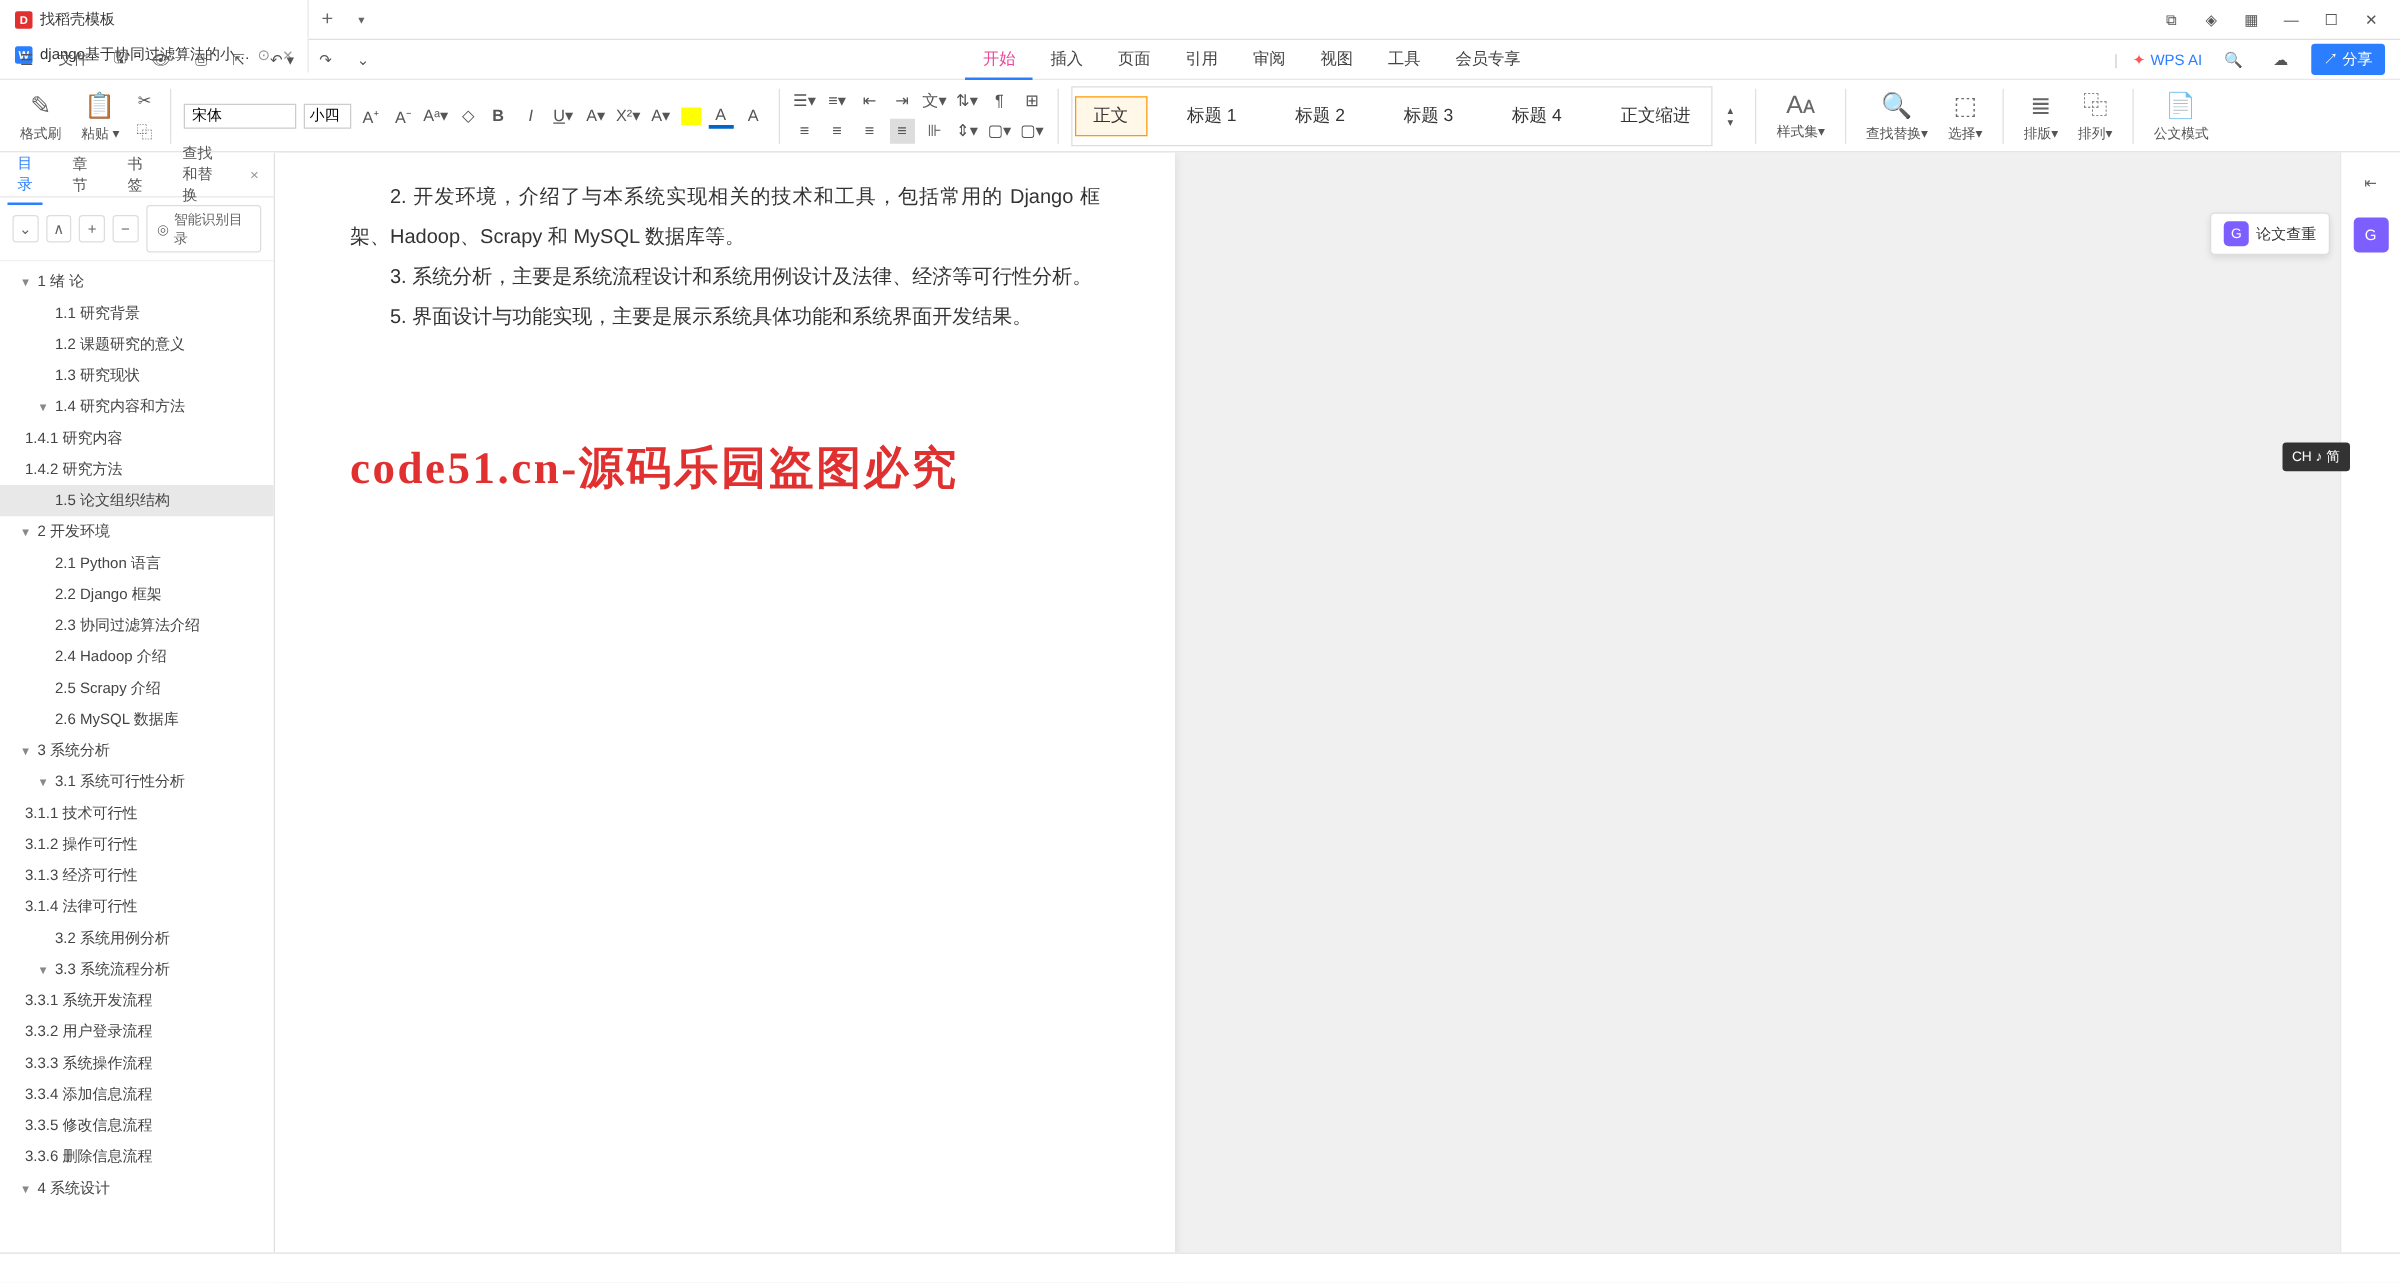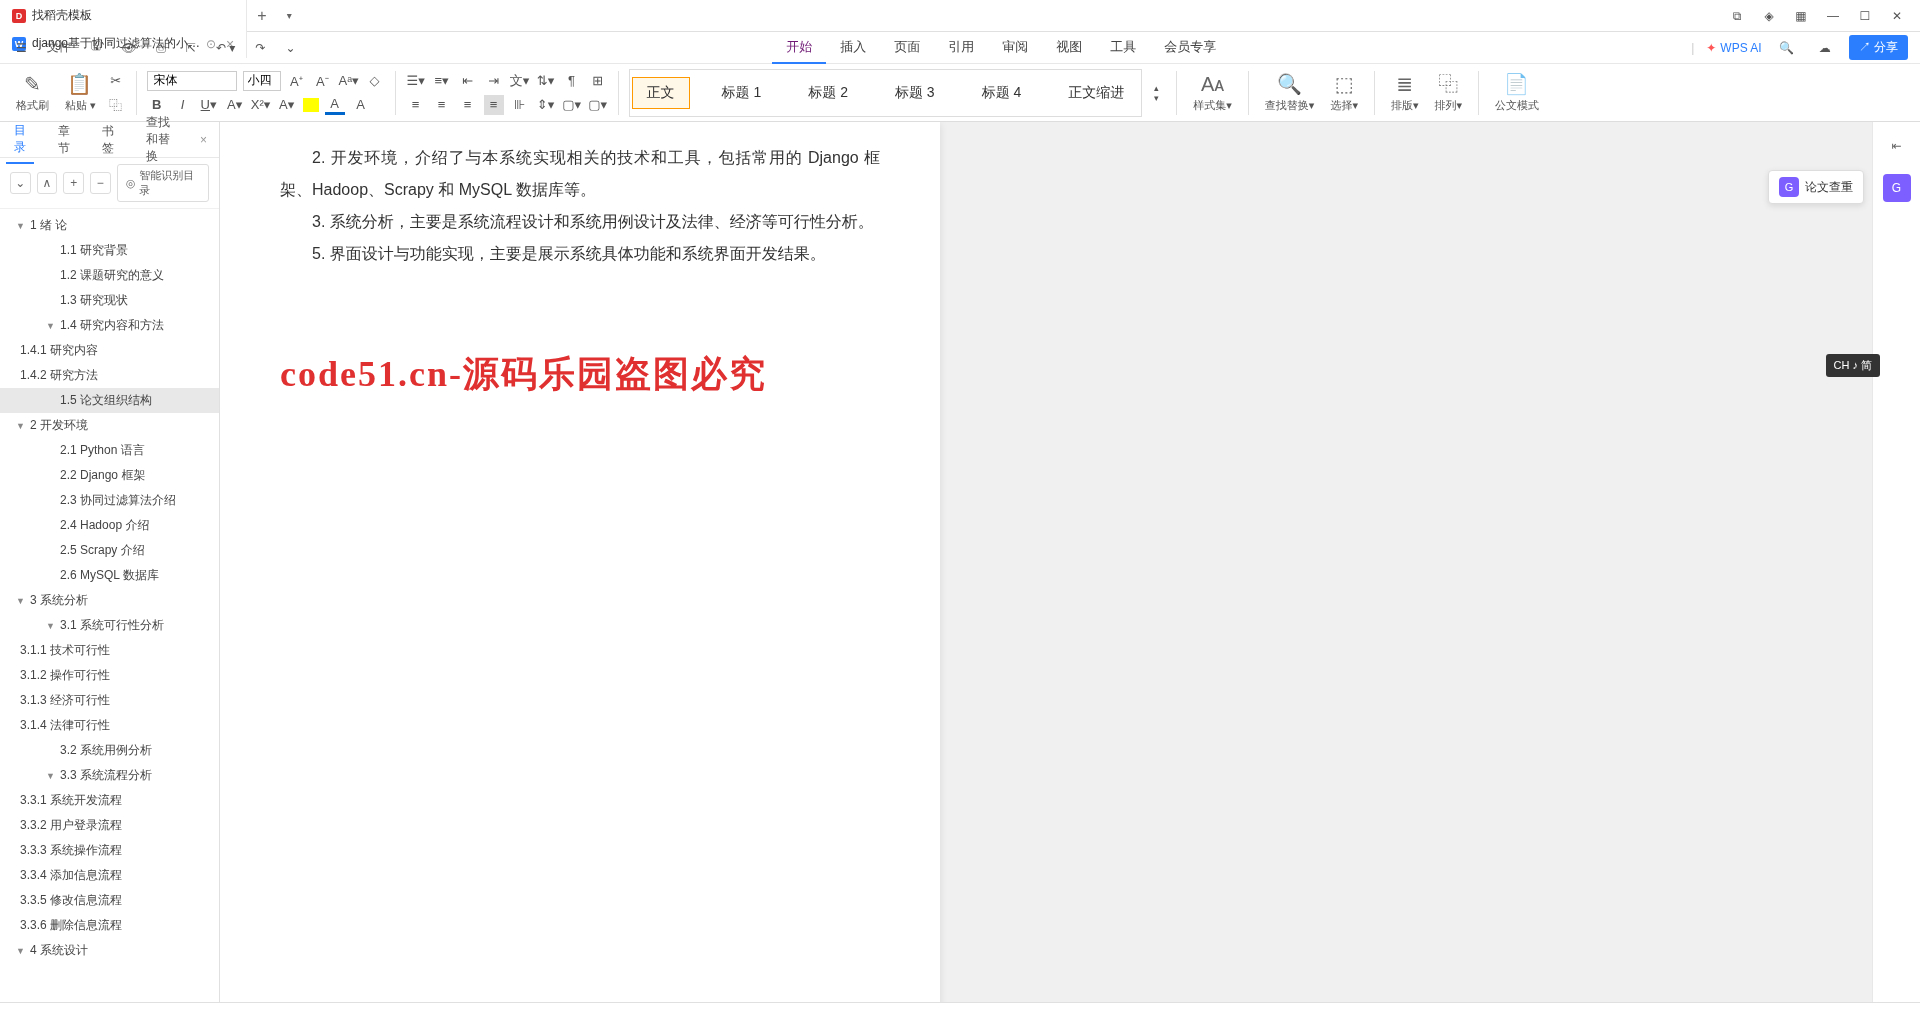--- a/index.html
+++ b/index.html
@@ -10,21 +10,21 @@
 .tab-icon{width:14px;height:14px;display:inline-flex;align-items:center;justify-content:center}
 .tab-close{color:#999;font-size:14px;margin-left:4px}
 .tab-add{padding:0 10px;color:#666;font-size:16px}
 .win-controls{margin-left:auto;display:flex;gap:14px;padding-right:14px}
 .win-btn{width:18px;height:18px;display:flex;align-items:center;justify-content:center;color:#555}
 .menubar{height:32px;background:#fff;display:flex;align-items:center;border-bottom:1px solid #e8e8e8}
 .menu-left{display:flex;align-items:center;gap:8px;padding:0 10px}
 .menu-btn{padding:4px 6px;color:#555;display:flex;align-items:center;gap:2px}
 .menu-tabs{display:flex;margin-left:auto;margin-right:auto}
 .menu-tab{padding:6px 14px;font-size:13px;color:#444}
-.menu-tab.active{color:#701a75;border-bottom:2px solid #2b7fff}
+.menu-tab.active{color:#ec4899;border-bottom:2px solid #2b7fff}
 .menu-right{display:flex;align-items:center;gap:12px;padding-right:12px}
 .wps-ai{color:#2b7fff;font-size:12px;display:flex;align-items:center;gap:4px}
 .share-btn{background:#2b7fff;color:#fff;padding:4px 10px;border-radius:3px;font-size:12px}
 .toolbar{height:58px;background:#fff;display:flex;align-items:center;padding:0 10px;gap:4px;border-bottom:1px solid #ddd}
 .tool-group{display:flex;flex-direction:column;align-items:center;gap:2px;padding:0 6px;font-size:11px;color:#555}
 .tool-group .icon-lg{font-size:20px;color:#666}
 .tool-row{display:flex;align-items:center;gap:6px}
 .font-select{border:1px solid #ccc;padding:2px 6px;width:90px;font-size:12px;background:#fff}
 .size-select{border:1px solid #ccc;padding:2px 4px;width:38px;font-size:12px;background:#fff}
 .tbtn{width:20px;height:20px;display:flex;align-items:center;justify-content:center;color:#555;font-size:13px}
@@ -38,21 +38,21 @@
 .side-tab{padding:6px 8px;font-size:12px;color:#555}
 .side-tab.active{color:#2b7fff;border-bottom:2px solid #2b7fff}
 .side-tab-close{margin-left:auto;color:#999;padding:0 6px}
 .side-tools{display:flex;align-items:center;gap:6px;padding:6px 10px;border-bottom:1px solid #f0f0f0}
 .side-tool-btn{width:22px;height:22px;border:1px solid #ddd;border-radius:3px;display:flex;align-items:center;justify-content:center;font-size:12px;color:#666}
 .smart-btn{margin-left:auto;border:1px solid #ddd;border-radius:3px;padding:3px 8px;font-size:11px;color:#666;display:flex;align-items:center;gap:4px}
 .outline{flex:1;overflow-y:auto;padding:4px 0}
 .outline-item{padding:4px 6px;font-size:12px;color:#444;display:flex;align-items:center;cursor:pointer;white-space:nowrap}
 .outline-item.selected{background:#e8e8e8}
 .outline-item .caret{width:14px;color:#888;font-size:9px}
-.lvl1{padding-left:16px}.lvl2{padding-left:46px}.lvl3{}
+.lvl1{padding-left:16px}.lvl2{padding-left:30px}.lvl3{}
 .doc-area{flex:1;background:#f0f0f0;position:relative;display:flex;overflow:auto}
 .page{width:720px;background:#fff;margin-top:0;padding:20px 60px 400px 60px;box-shadow:0 2px 8px rgba(0,0,0,0.1);position:relative}
 .page p{font-size:16px;line-height:2;font-family:"SimSun",serif;text-align:justify}
 .watermark{color:#e03030;font-size:36px;font-weight:bold;font-family:"SimSun",serif;padding-top:80px;letter-spacing:2px}
 .handle{position:absolute;left:536px;top:144px;color:#bbb;font-size:10px}
 .right-rail{width:48px;background:#fff;border-left:1px solid #e8e8e8;padding-top:10px;display:flex;flex-direction:column;align-items:center;gap:14px}
 .rail-btn{width:28px;height:28px;display:flex;align-items:center;justify-content:center;color:#666;border-radius:4px}
 .rail-btn.purple{background:#7d5fff;color:#fff}
 .badge-paper{position:absolute;right:56px;top:170px;background:#fff;border:1px solid #ddd;border-radius:4px;padding:6px 10px;font-size:12px;display:flex;align-items:center;gap:6px;box-shadow:0 2px 6px rgba(0,0,0,0.1)}
 .badge-paper .ico{width:20px;height:20px;background:#7d5fff;border-radius:4px;color:#fff;display:flex;align-items:center;justify-content:center;font-size:11px}
@@ -133,21 +133,21 @@
     </div>
   <div style="display:flex;flex-direction:column;gap:4px">
     <div class="tool-row">
       <span class="tbtn">✂</span>
     </div>
     <div class="tool-row">
       <span class="tbtn">⿻</span>
     </div>
   </div>
   <div class="divider"></div>
-  <div style="display:flex;flex-direction:column;gap:4px">
+  <div style="display:flex;flex-direction:row;gap:4px">
     <div class="tool-row">
       <input class="font-select" value="宋体" style="">
       <input class="size-select" value="小四" style="">
       <span class="tbtn">A⁺</span>
       <span class="tbtn">A⁻</span>
       <span class="tbtn">Aᵃ▾</span>
       <span class="tbtn">◇</span>
     </div>
     <div class="tool-row">
       <span class="tbtn">

